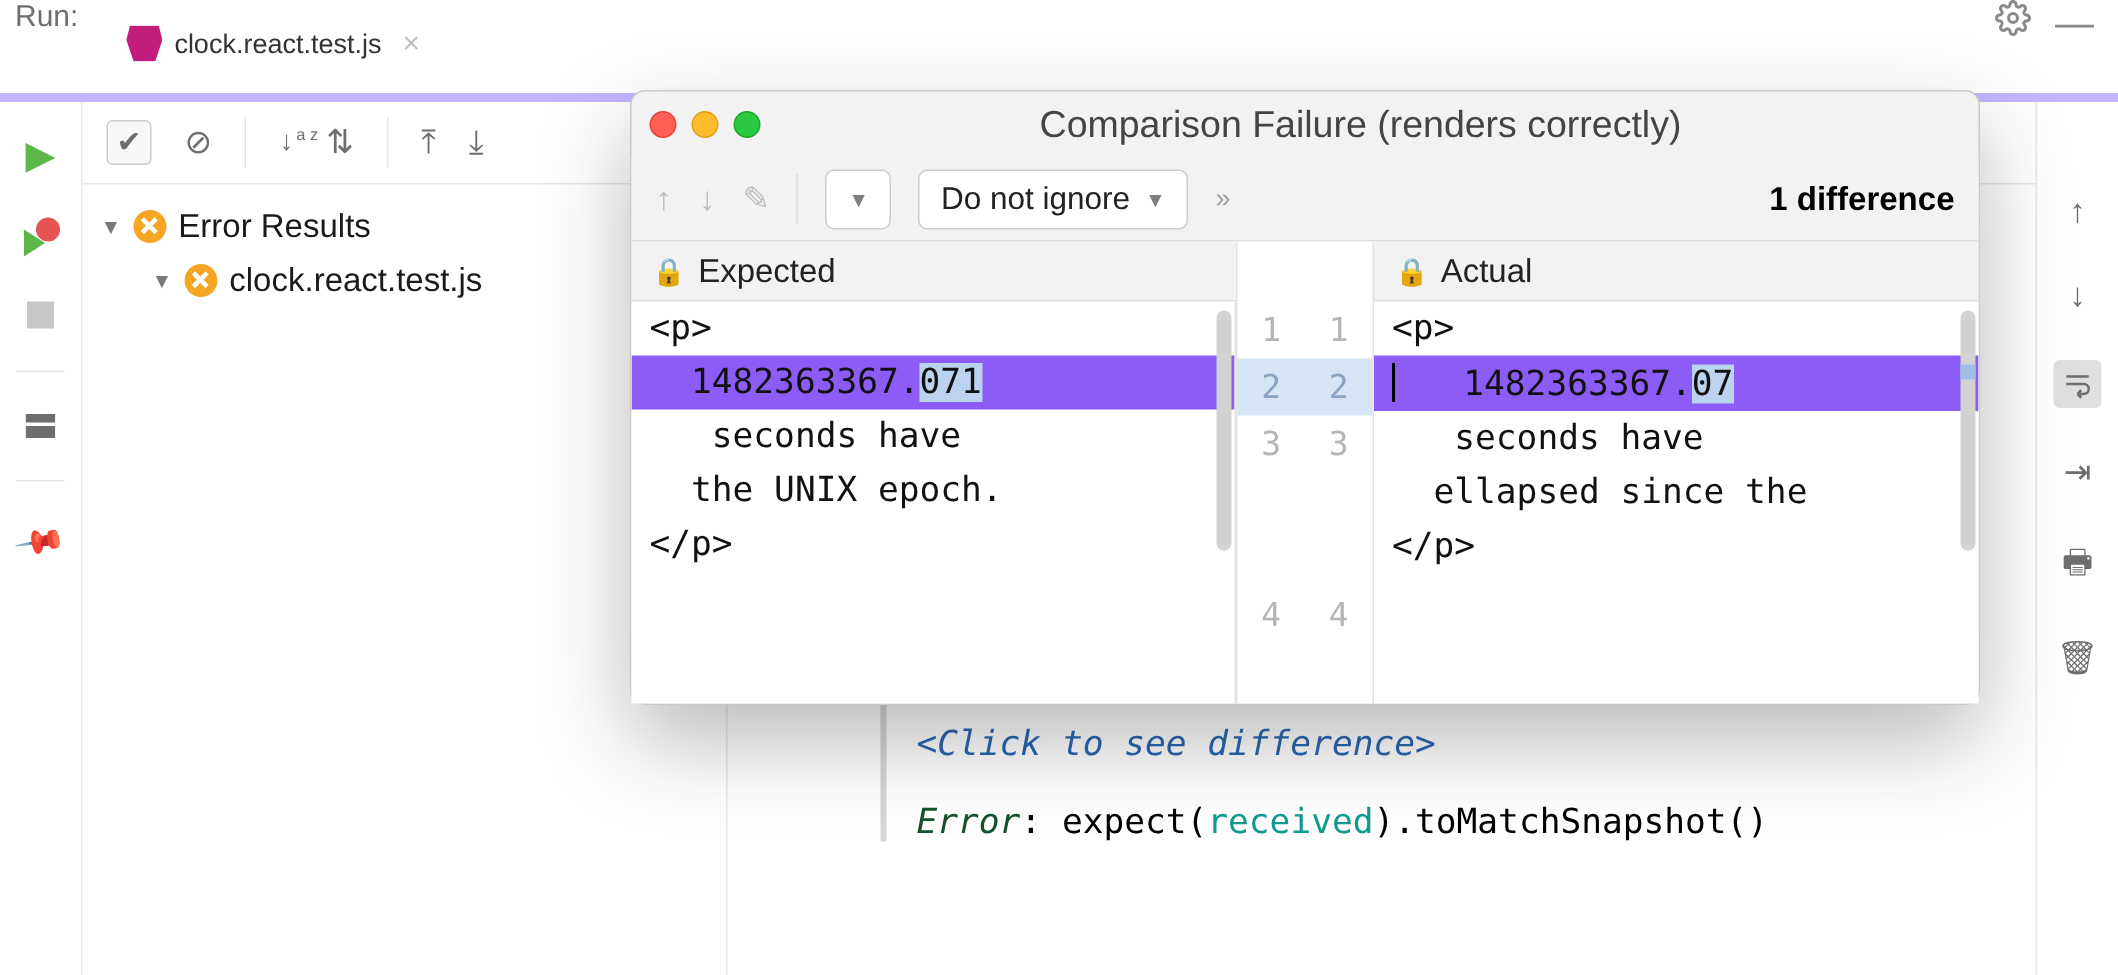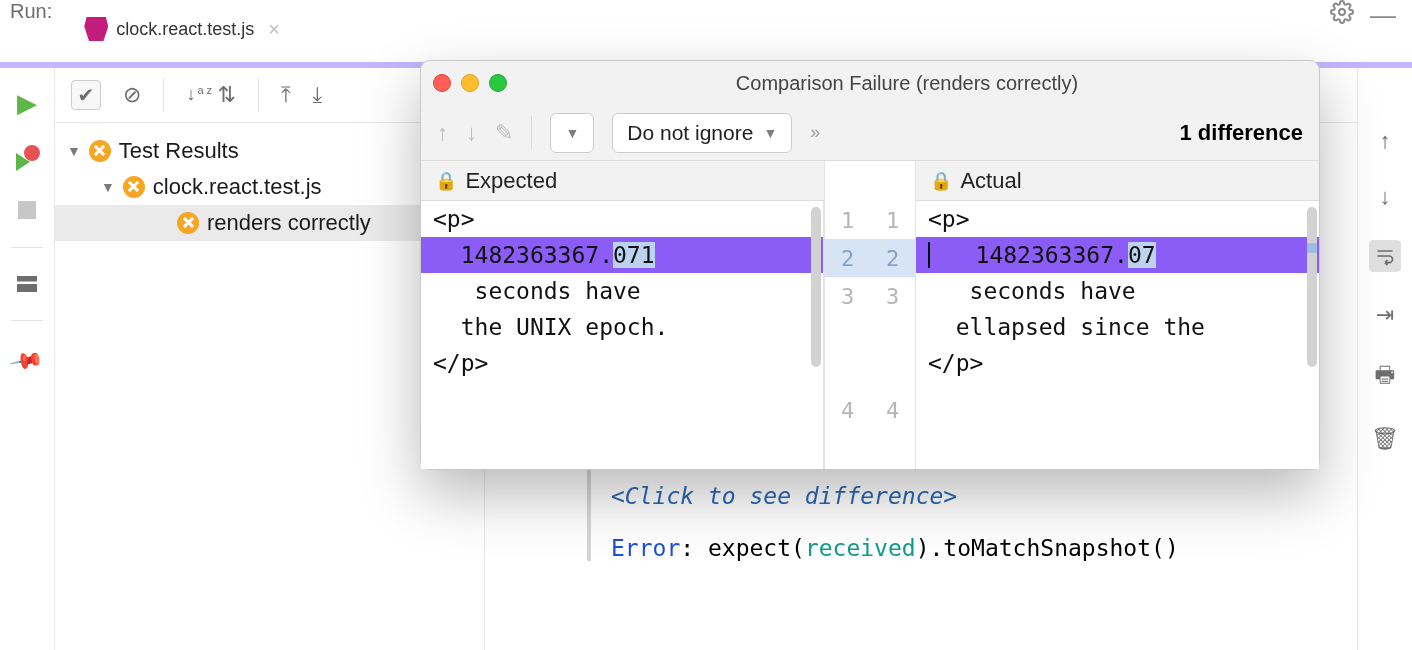--- a/index.html
+++ b/index.html
@@ -96,21 +96,21 @@
 }
 .console-inner {
   border-left: 4px solid #d6d6d6;
   margin-left: 70px;
   padding-left: 20px;
   padding-top: 360px;
   font-family: "Menlo", "Consolas", monospace;
   font-size: 23px;
 }
 .link-diff { color: #2a67b3; font-style: italic; }
-.err-word { color: #1d4ed8; }
+.err-word { color: #14532d; font-style: italic; }
 .recv-word { color: #0f9b8e; text-align: right; }
 
 .gutter-right {
   width: 55px; border-left: 1px solid #e8e8e8;
   display: flex; flex-direction: column; align-items: center;
   padding-top: 60px; gap: 30px;
 }
 .gr-icon { color: #6e6e6e; font-size: 22px; }
 .wrap-box { width:32px; height:32px; background:#dfdfdf; border-radius:4px; display:flex; align-items:center; justify-content:center; }
 
@@ -127,21 +127,21 @@
 }
 .dlg-title {
   height: 44px; display: flex; align-items: center;
   padding: 0 12px;
 }
 .traffic { display: flex; gap: 10px; }
 .dot { width: 18px; height: 18px; border-radius: 50%; }
 .dot.red { background: #ff5f57; border: 1px solid #e24238; }
 .dot.yel { background: #febc2e; border: 1px solid #e1a116; }
 .dot.grn { background: #28c840; border: 1px solid #1fa62f; }
-.dlg-title-text { flex: 1; text-align: center; color: #444; font-size: 20px; }
+.dlg-title-text { flex: 1; text-align: center; color: #444; font-size: 25px; }
 .dlg-toolbar {
   height: 56px; display: flex; align-items: center;
   padding: 0 16px; gap: 18px;
   border-bottom: 1px solid #ddd;
   background: #f2f2f2;
 }
 .dlg-arrow { color: #bdbdbd; font-size: 22px; }
 .dlg-pencil { color: #bdbdbd; font-size: 22px; }
 .dlg-sep { width:1px; height:34px; background:#dcdcdc; }
 .dlg-select {
@@ -228,31 +228,26 @@
       <span class="vsep"></span>
       <span class="tb-icon">⤒</span>
       <span class="tb-icon">⤓</span>
     </div>
 
     <div class="tree-area">
       <div class="tree">
         <div class="tree-row l1">
           <span class="tri">▼</span>
           <span class="status-ico"></span>
-          <span>Test Results</span>
+          <span>Error Results</span>
         </div>
         <div class="tree-row l2">
           <span class="tri">▼</span>
           <span class="status-ico"></span>
           <span>clock.react.test.js</span>
-        </div>
-        <div class="tree-row l3">
-          <span class="blank-tri"></span>
-          <span class="status-ico"></span>
-          <span>renders correctly</span>
         </div>
       </div>
 
       <div class="console">
         <div class="console-inner">
           <div><span class="link-diff">&lt;Click to see difference&gt;</span></div>
           <div>&nbsp;</div>
           <div>
             <span class="err-word">Error</span><span>: expect(</span><span class="recv-word">received</span><span>).toMatchSnapshot()</span>
           </div>

